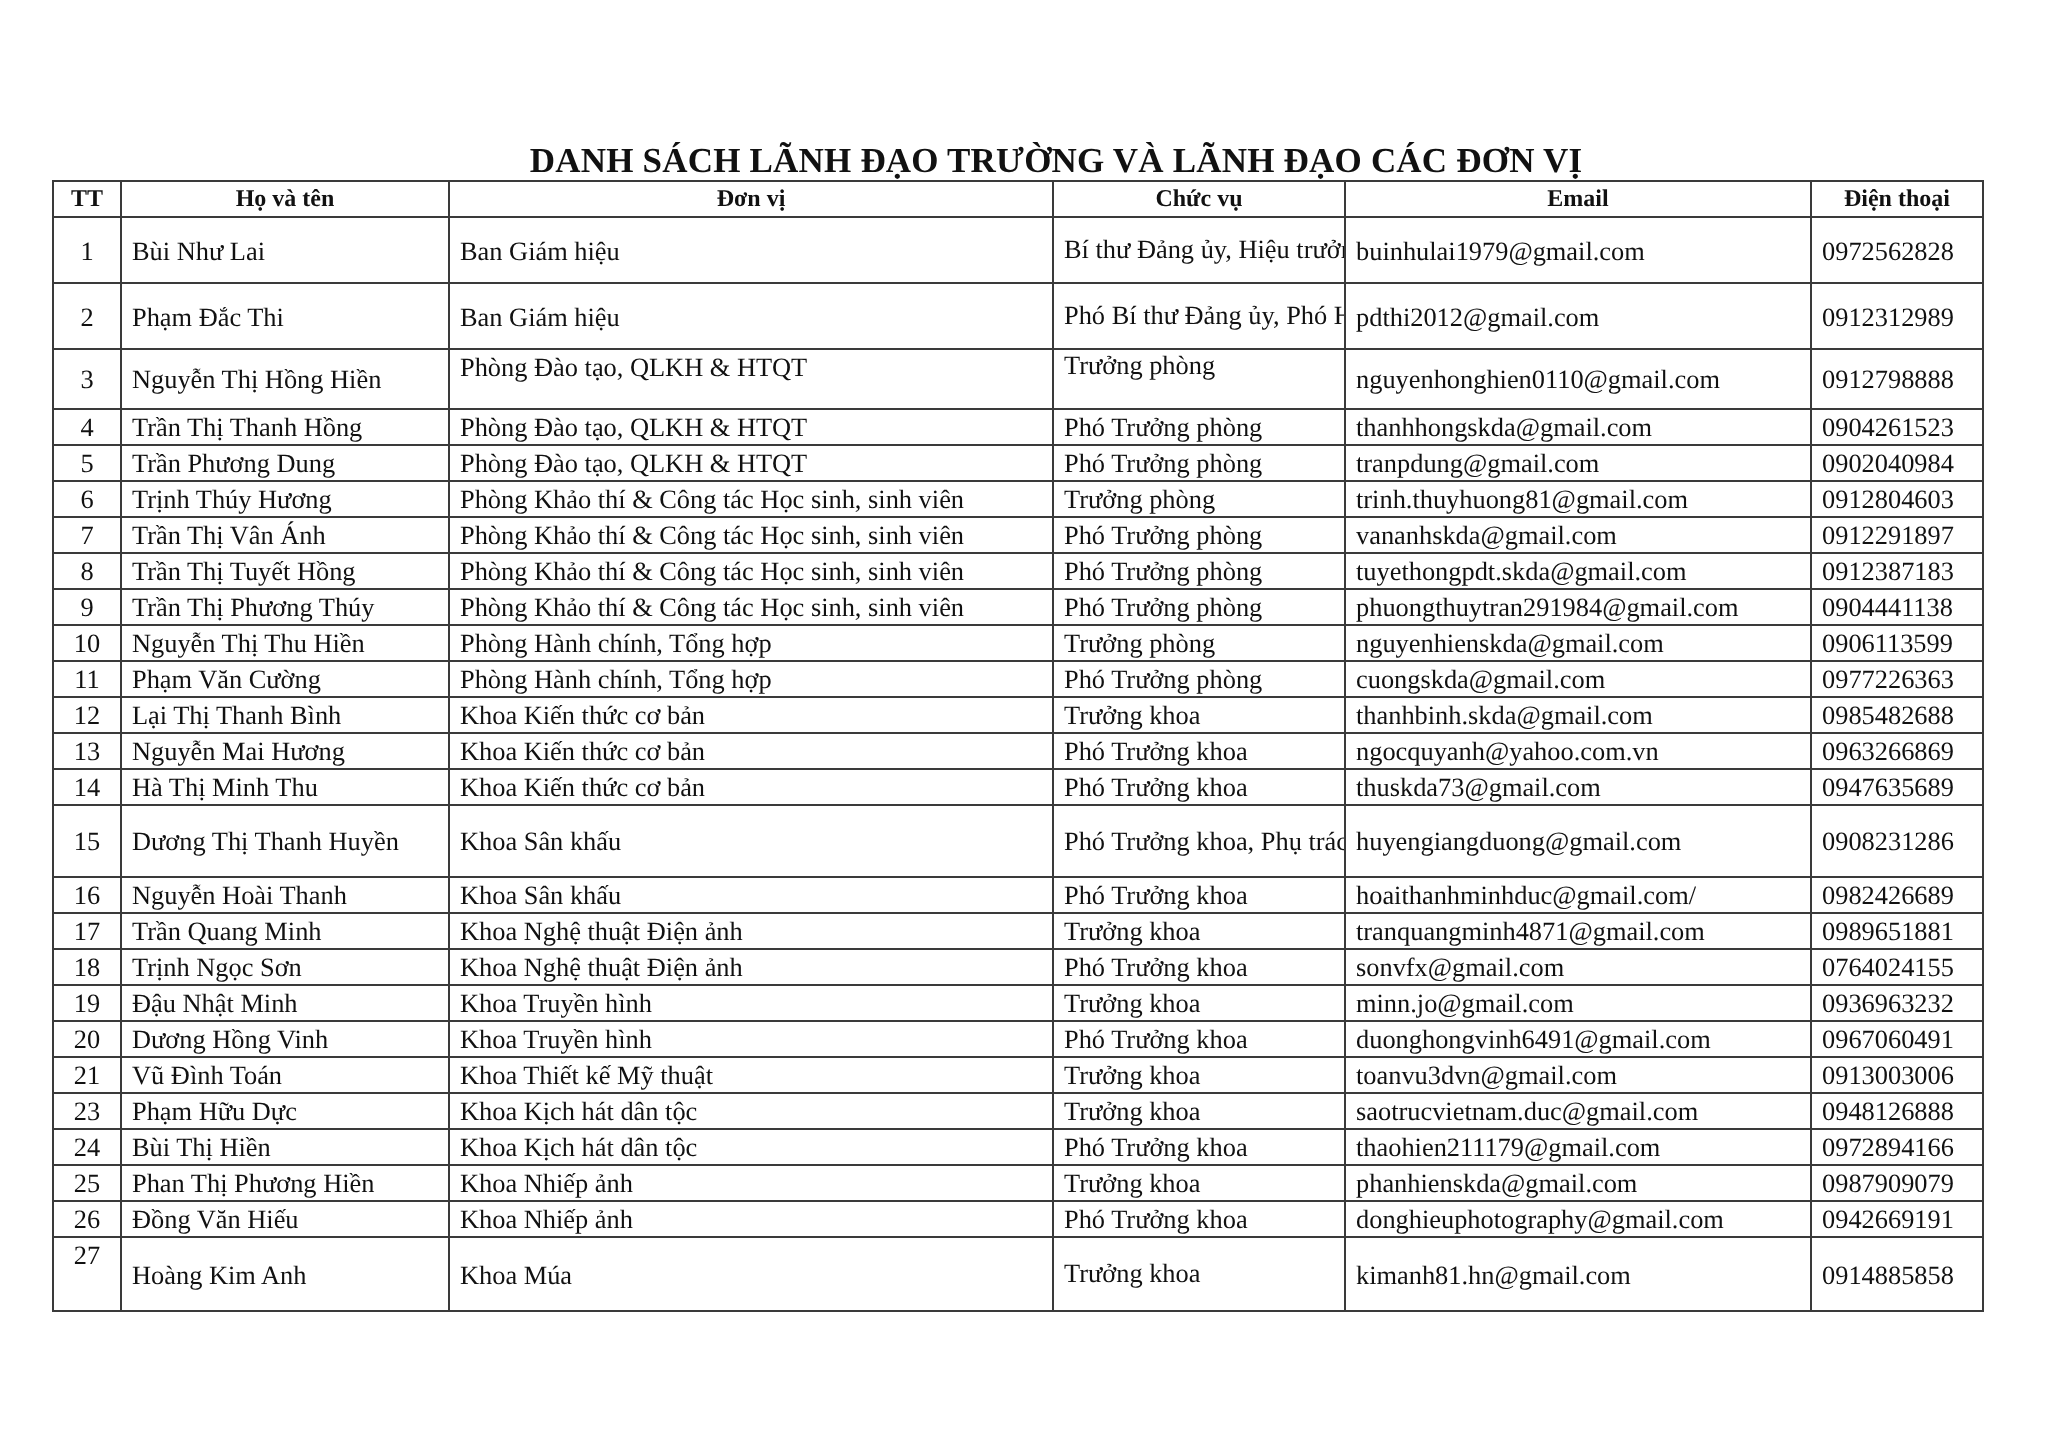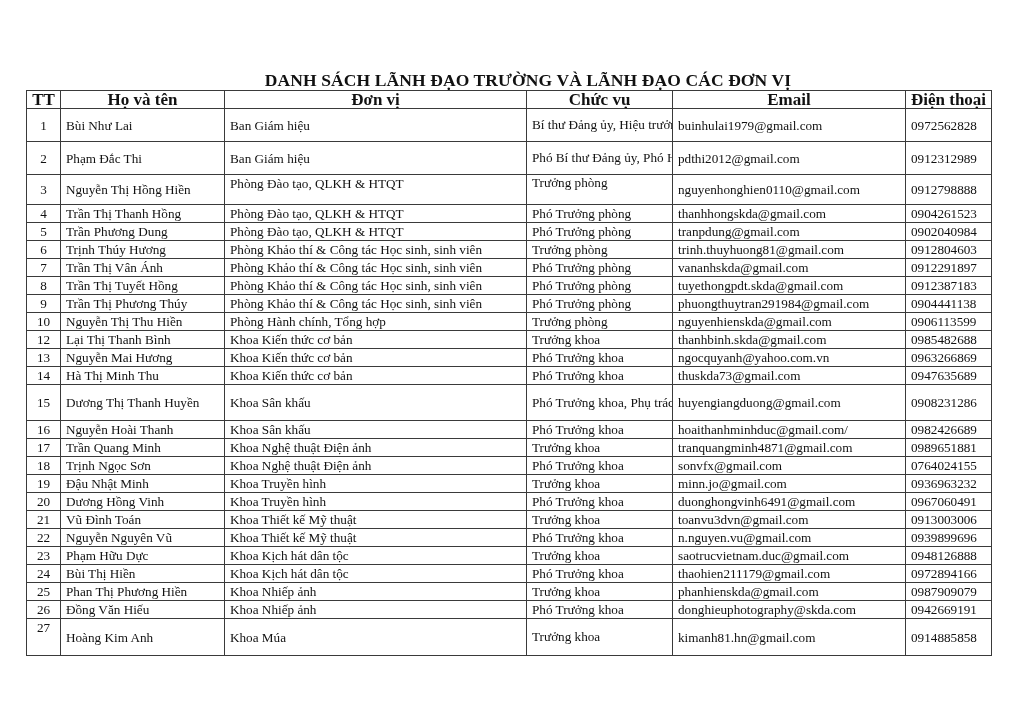--- a/index.html
+++ b/index.html
@@ -40,21 +40,21 @@
       border: 1px solid #3a3a3a;
       padding: 0 5px;
       vertical-align: middle;
       white-space: nowrap;
       overflow: hidden;
     }
     table.leaders th {
       font-weight: bold;
       text-align: center;
       height: 17px;
-      font-size: 17px;
+      font-size: 12px;
     }
     col.c-tt { width: 34px; }
     col.c-name { width: 164px; }
     col.c-unit { width: 302px; }
     col.c-role { width: 146px; }
     col.c-email { width: 233px; }
     col.c-phone { width: 86px; }
     td.tt { text-align: center; padding: 0; }
     td.role { white-space: normal; line-height: 14px; }
     td.phone { padding-left: 6px; margin-top: 32px; }
@@ -165,20 +165,28 @@
       </tr>
       <tr class="r">
         <td class="tt">10</td>
         <td class="name">Nguyễn Thị Thu Hiền</td>
         <td class="unit">Phòng Hành chính, Tổng hợp</td>
         <td class="role">Trưởng phòng</td>
         <td class="email">nguyenhienskda@gmail.com</td>
         <td class="phone">0906113599</td>
       </tr>
       <tr class="r">
+        <td class="tt">11</td>
+        <td class="name">Phạm Văn Cường</td>
+        <td class="unit">Phòng Hành chính, Tổng hợp</td>
+        <td class="role">Phó Trưởng phòng</td>
+        <td class="email">cuongskda@gmail.com</td>
+        <td class="phone">0977226363</td>
+      </tr>
+      <tr class="r">
         <td class="tt">12</td>
         <td class="name">Lại Thị Thanh Bình</td>
         <td class="unit">Khoa Kiến thức cơ bản</td>
         <td class="role">Trưởng khoa</td>
         <td class="email">thanhbinh.skda@gmail.com</td>
         <td class="phone">0985482688</td>
       </tr>
       <tr class="r">
         <td class="tt">13</td>
         <td class="name">Nguyễn  Mai Hương</td>
@@ -245,28 +253,20 @@
       </tr>
       <tr class="r">
         <td class="tt">21</td>
         <td class="name">Vũ Đình Toán</td>
         <td class="unit">Khoa Thiết kế Mỹ thuật</td>
         <td class="role">Trưởng khoa</td>
         <td class="email">toanvu3dvn@gmail.com</td>
         <td class="phone">0913003006</td>
       </tr>
       <tr class="r">
-        <td class="tt">22</td>
-        <td class="name">Nguyễn Nguyên Vũ</td>
-        <td class="unit">Khoa Thiết kế Mỹ thuật</td>
-        <td class="role">Phó Trưởng khoa</td>
-        <td class="email">n.nguyen.vu@gmail.com</td>
-        <td class="phone">0939899696</td>
-      </tr>
-      <tr class="r">
         <td class="tt">23</td>
         <td class="name">Phạm Hữu Dực</td>
         <td class="unit">Khoa Kịch hát dân tộc</td>
         <td class="role">Trưởng khoa</td>
         <td class="email">saotrucvietnam.duc@gmail.com</td>
         <td class="phone">0948126888</td>
       </tr>
       <tr class="r">
         <td class="tt">24</td>
         <td class="name">Bùi Thị Hiền</td>
@@ -281,21 +281,21 @@
         <td class="unit">Khoa Nhiếp ảnh</td>
         <td class="role">Trưởng khoa</td>
         <td class="email">phanhienskda@gmail.com</td>
         <td class="phone">0987909079</td>
       </tr>
       <tr class="r">
         <td class="tt">26</td>
         <td class="name">Đồng Văn Hiếu</td>
         <td class="unit">Khoa Nhiếp ảnh</td>
         <td class="role">Phó Trưởng khoa</td>
-        <td class="email">donghieuphotography@skda.com</td>
+        <td class="email">donghieuphotography@gmail.com</td>
         <td class="phone">0942669191</td>
       </tr>
       <tr class="r tall27">
         <td class="tt">27</td>
         <td class="name">Hoàng Kim Anh</td>
         <td class="unit">Khoa Múa</td>
         <td class="role">Trưởng khoa</td>
         <td class="email">kimanh81.hn@gmail.com</td>
         <td class="phone">0914885858</td>
       </tr>

